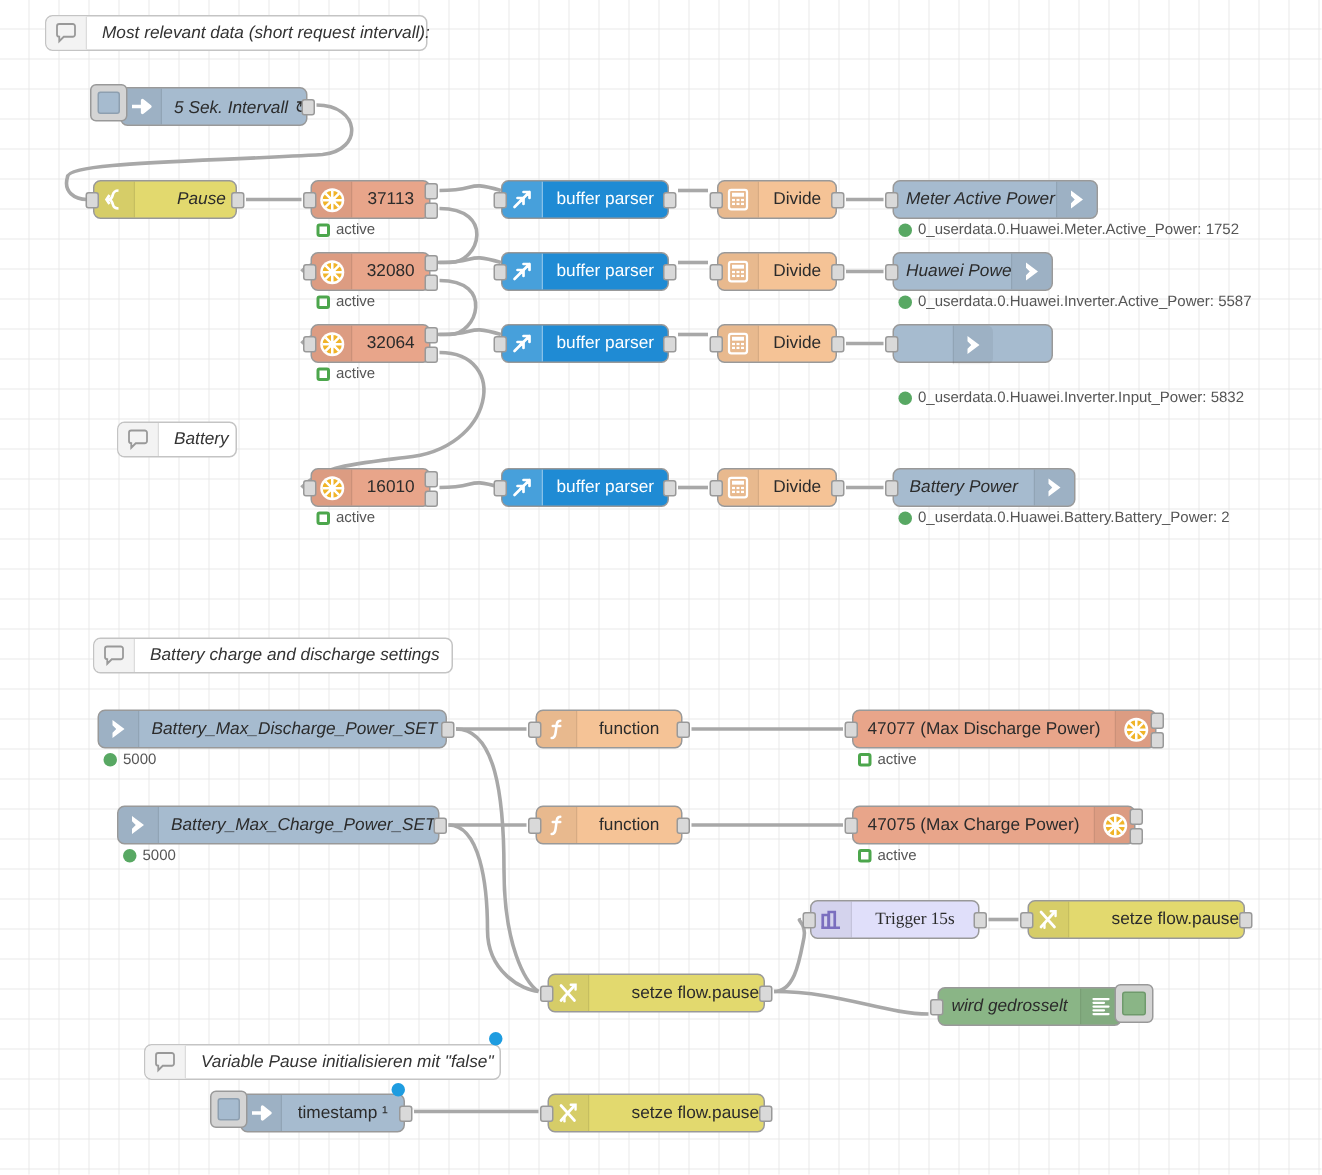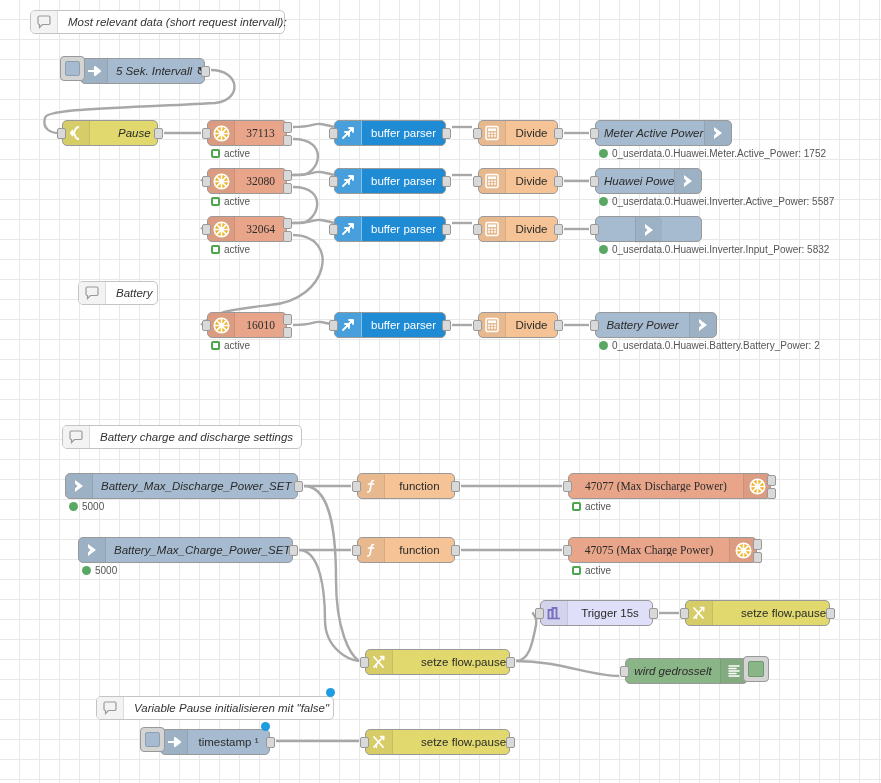--- a/index.html
+++ b/index.html
@@ -65,21 +65,21 @@
     border-radius:2px;
     box-sizing:border-box;
     z-index:6;
   }
   .port.in{left:-6px;}
   .port.out{right:-6px;}
 
   
   .c-inject{background:#a6bbcf;}
   .c-change{background:#e2d96e;gap:20px;}
-  .c-modbus{background:#e8a58a;font-family:Liberation Serif, serif;}
+  .c-modbus{background:#e8a58a;}
   .c-buffer{background:#1f8bd4;color:#fff;}
   .c-buffer .ic{background:rgba(255,255,255,0.18);border-right-color:rgba(255,255,255,0.35);}
   .c-divide{background:#f5c396;}
   .c-out{background:#a6bbcf;}
   .c-func{background:#f5c396;}
   .c-trigger{background:#e0dffa;}
   .c-debug{background:#8ab586;}
 
   
   .injbtn{
@@ -476,21 +476,21 @@
       </div>
       <div class="node c-out" style="left: 595px; top: 216px; width: 107px; flex-direction: column;">
         <div class="lbl ital">Input Power</div>
         <div class="ic right">
           <svg class="svgicon" width="16" height="16" viewBox="0 0 16 16">
             <path d="M4 2 L12 8 L4 14 L4 10.5 L6.5 8 L4 5.5 Z" fill="#fff"></path>
           </svg>
         </div>
         <div class="port in" style="top: 7px;"></div>
       </div>
-      <div class="status" style="left: 599px; top: 244px;">
+      <div class="status" style="left: 599px; top: 260px;">
         <span class="dot-fill"></span>
         <span>0_userdata.0.Huawei.Inverter.Input_Power: 5832</span>
       </div>
       <div class="node c-out" style="left: 595px; top: 312px; width: 122px;">
         <div class="lbl ital">Battery Power</div>
         <div class="ic right">
           <svg class="svgicon" width="16" height="16" viewBox="0 0 16 16">
             <path d="M4 2 L12 8 L4 14 L4 10.5 L6.5 8 L4 5.5 Z" fill="#fff"></path>
           </svg>
         </div>
@@ -597,21 +597,21 @@
           <svg class="svgicon" width="16" height="16" viewBox="0 0 16 16">
             <path d="M3 3 L12 13 M12 3 L3 13" stroke="#fff" stroke-width="1.8" stroke-linecap="round"></path>
             <path d="M9.5 2.5 h3.2 v3.2" stroke="#fff" stroke-width="1.6" fill="none" stroke-linecap="round"></path>
             <path d="M5.3 13.5 v-3" stroke="#fff" stroke-width="1.6" stroke-linecap="round"></path>
           </svg>
         </div>
         <div class="lbl">setze flow.pause</div>
         <div class="port in" style="top: 7px;"></div>
         <div class="port out" style="top: 7px;"></div>
       </div>
-      <div class="node c-trigger" style="left: 540px; top: 600px; width: 113px;">
+      <div class="node c-trigger" style="left: 540px; top: 600px; width: 113px; font-family: Liberation Serif, serif;">
         <div class="ic">
           <svg class="svgicon" width="16" height="16" viewBox="0 0 16 16">
             <path d="M2.5 13 V5 H6.5 V13" stroke="#7b6fbf" stroke-width="1.8" fill="none"></path>
             <path d="M6.5 13 V3 H10.5 V13" stroke="#7b6fbf" stroke-width="1.8" fill="none"></path>
             <path d="M1.5 13.5 H14" stroke="#7b6fbf" stroke-width="1.6"></path>
           </svg>
         </div>
         <div class="lbl">Trigger 15s</div>
         <div class="port in" style="top: 7px;"></div>
         <div class="port out" style="top: 7px;"></div>

